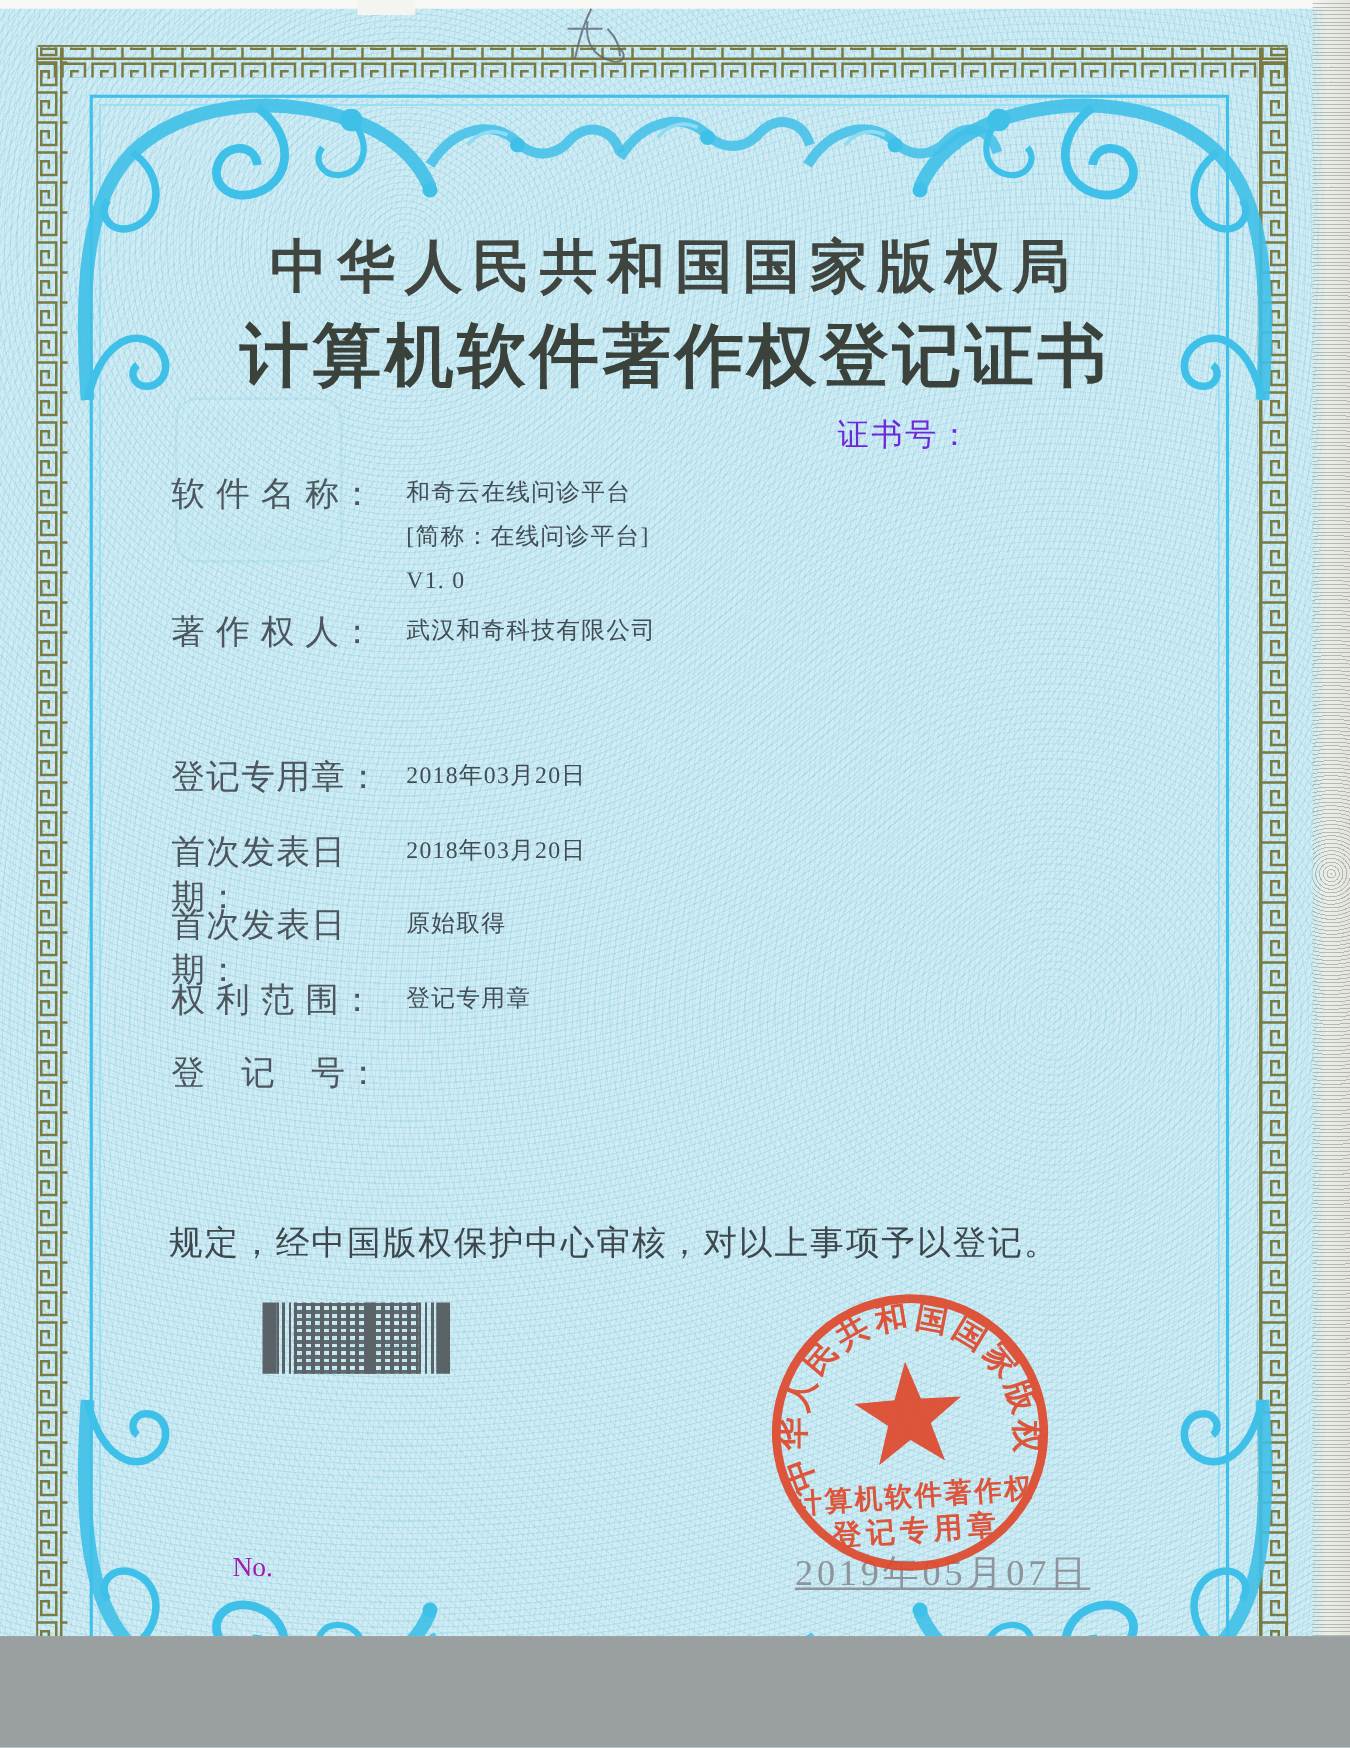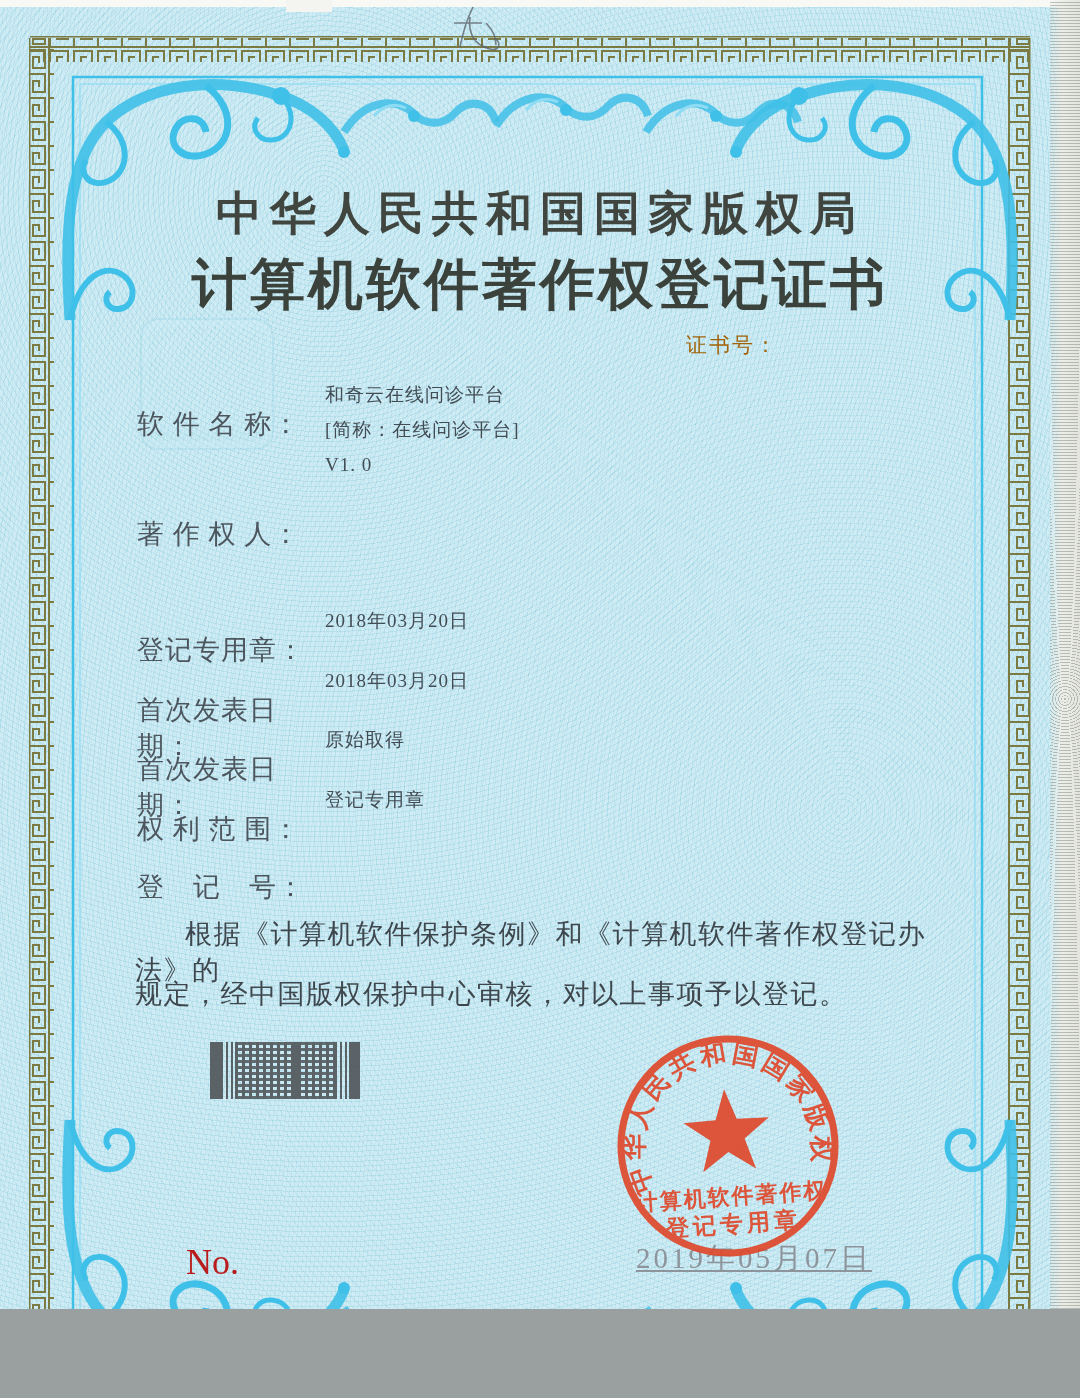--- a/index.html
+++ b/index.html
@@ -19,37 +19,37 @@
   .frame-svg{position:absolute;left:0;top:0;z-index:1;}
   .abs{position:absolute;}
   .authority{
     left:0;right:0;top:183px;text-align:center;
     font-size:46px;font-weight:bold;letter-spacing:8px;color:#40463f;z-index:3;
   }
   .cert-title{
     left:0;right:0;top:248px;text-align:center;
     font-size:55px;font-weight:bold;letter-spacing:3px;color:#3b423c;z-index:3;
   }
-  .cert-no{left:686px;top:331px;font-size:21px;color:#a16207;letter-spacing:2px;z-index:3;}
+  .cert-no{left:670px;top:331px;font-size:25px;color:#6d28d9;letter-spacing:2px;z-index:3;}
   .row{left:137px;display:flex;align-items:flex-start;z-index:3;}
-  .row .lbl{width:188px;font-size:27px;color:#4d565e;letter-spacing:1px;flex:0 0 188px;margin-top:29px;}
+  .row .lbl{width:188px;font-size:27px;color:#4d565e;letter-spacing:1px;flex:0 0 188px;}
   .row .val{font-size:19px;color:#424c55;letter-spacing:1px;line-height:35px;}
   .statement{left:135px;width:805px;font-size:27px;color:#3f474e;letter-spacing:1.5px;z-index:3;}
   .statement.l1{text-indent:50px;}
   
   .barcode{left:210px;top:1042px;width:150px;height:57px;display:flex;z-index:4;opacity:.88;}
   .bc-solid{width:11px;background:#4c5154;}
   .bc-stripes{width:14px;background:repeating-linear-gradient(90deg,#4c5154 0 2px,rgba(0,0,0,0) 2px 5px);}
   .bc-noise{flex:1;background:
       linear-gradient(90deg, rgba(0,0,0,0) 0 58px, #4c5154 58px 64px, rgba(0,0,0,0) 64px),
       repeating-linear-gradient(0deg, rgba(76,81,84,.95) 0 3px, rgba(0,0,0,0) 3px 6px),
       repeating-linear-gradient(90deg, #4c5154 0 3px, rgba(0,0,0,0) 3px 7px);}
   .seal{left:608px;top:1026px;z-index:6;opacity:.92;}
   .issue-date{left:636px;top:1239px;font-size:29px;color:#8e949b;letter-spacing:3px;z-index:5;text-decoration:underline;}
-  .no-label{left:186px;top:1241px;font-size:36px;color:#b91c1c;z-index:3;}
+  .no-label{left:186px;top:1241px;font-size:22px;color:#a21caf;z-index:3;}
   
   .embossed{
     left:140px;top:318px;width:130px;height:128px;border-radius:18px;z-index:2;opacity:.55;
     border:2px solid rgba(150,210,228,.55);
     box-shadow:inset 0 0 0 7px rgba(210,240,248,.4), inset 0 -16px 20px rgba(170,220,235,.35);
   }
   
   .scan-top{left:0;top:0;width:1080px;height:7px;background:#f8f8f5;z-index:9;}
   .scan-tab{left:286px;top:0;width:46px;height:12px;background:#f4f5f1;z-index:9;}
   .scan-right{
@@ -130,20 +130,21 @@
   <div class="abs row" style="top:377px">
     <div class="lbl">软 件 名 称：</div>
     <div class="val">
       <div>和奇云在线问诊平台</div>
       <div>[简称：在线问诊平台]</div>
       <div>V1. 0</div>
     </div>
   </div>
   <div class="abs row" style="top:487px">
     <div class="lbl">著 作 权 人：</div>
+    <div class="val">武汉和奇科技有限公司</div>
   </div>
   <div class="abs row" style="top:603px">
     <div class="lbl">登记专用章：</div>
     <div class="val">2018年03月20日</div>
   </div>
   <div class="abs row" style="top:663px">
     <div class="lbl">首次发表日期：</div>
     <div class="val">2018年03月20日</div>
   </div>
   <div class="abs row" style="top:722px">
@@ -152,21 +153,20 @@
   </div>
   <div class="abs row" style="top:782px">
     <div class="lbl">权 利 范 围：</div>
     <div class="val">登记专用章</div>
   </div>
   <div class="abs row" style="top:840px">
     <div class="lbl">登　记　号：</div>
     <div class="val"></div>
   </div>
 
-  <div class="abs statement l1" style="top:916px">根据《计算机软件保护条例》和《计算机软件著作权登记办法》的</div>
   <div class="abs statement" style="top:976px">规定，经中国版权保护中心审核，对以上事项予以登记。</div>
 
   <div class="abs barcode">
     <div class="bc-solid"></div>
     <div class="bc-stripes"></div>
     <div class="bc-noise"></div>
     <div class="bc-stripes"></div>
     <div class="bc-solid"></div>
   </div>
 

